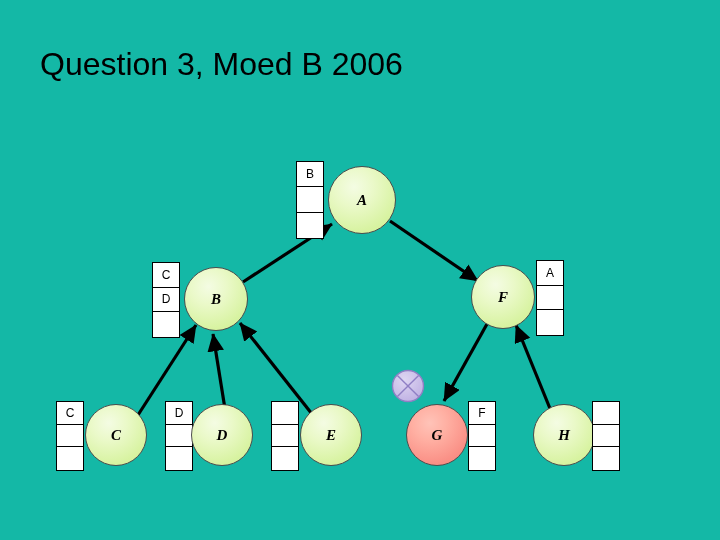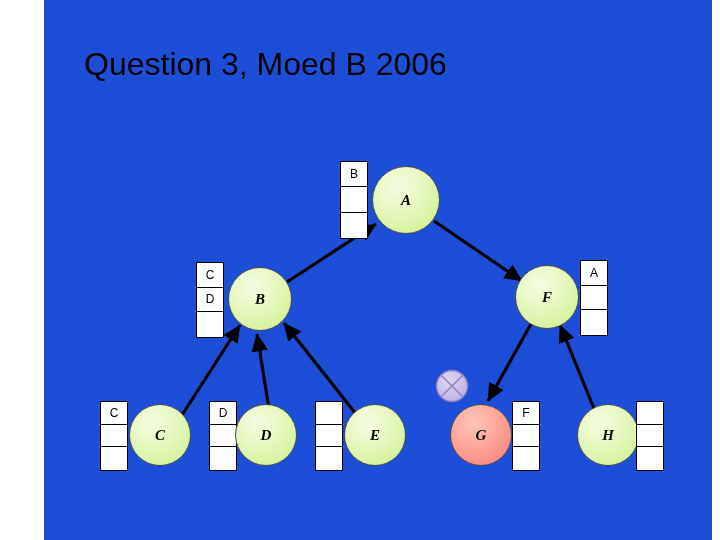--- a/index.html
+++ b/index.html
@@ -2,26 +2,25 @@
 <html><head>
 <meta charset="utf-8">
 <style>
   html, body {
     margin: 0;
     padding: 0;
     background: #ffffff;
   }
   #slide {
     position: relative;
-    width: 668px;
+    width: 720px;
     height: 540px;
-    background: #1d4ed8;
+    background: #14b8a6;
     overflow: hidden;
     font-family: "Liberation Sans", sans-serif;
-    margin-left: 44px;
   }
   #slide-title {
     position: absolute;
     left: 40px;
     top: 46px;
     font-size: 32px;
     font-weight: 400;
     color: #000000;
     letter-spacing: 0px;
     white-space: nowrap;

